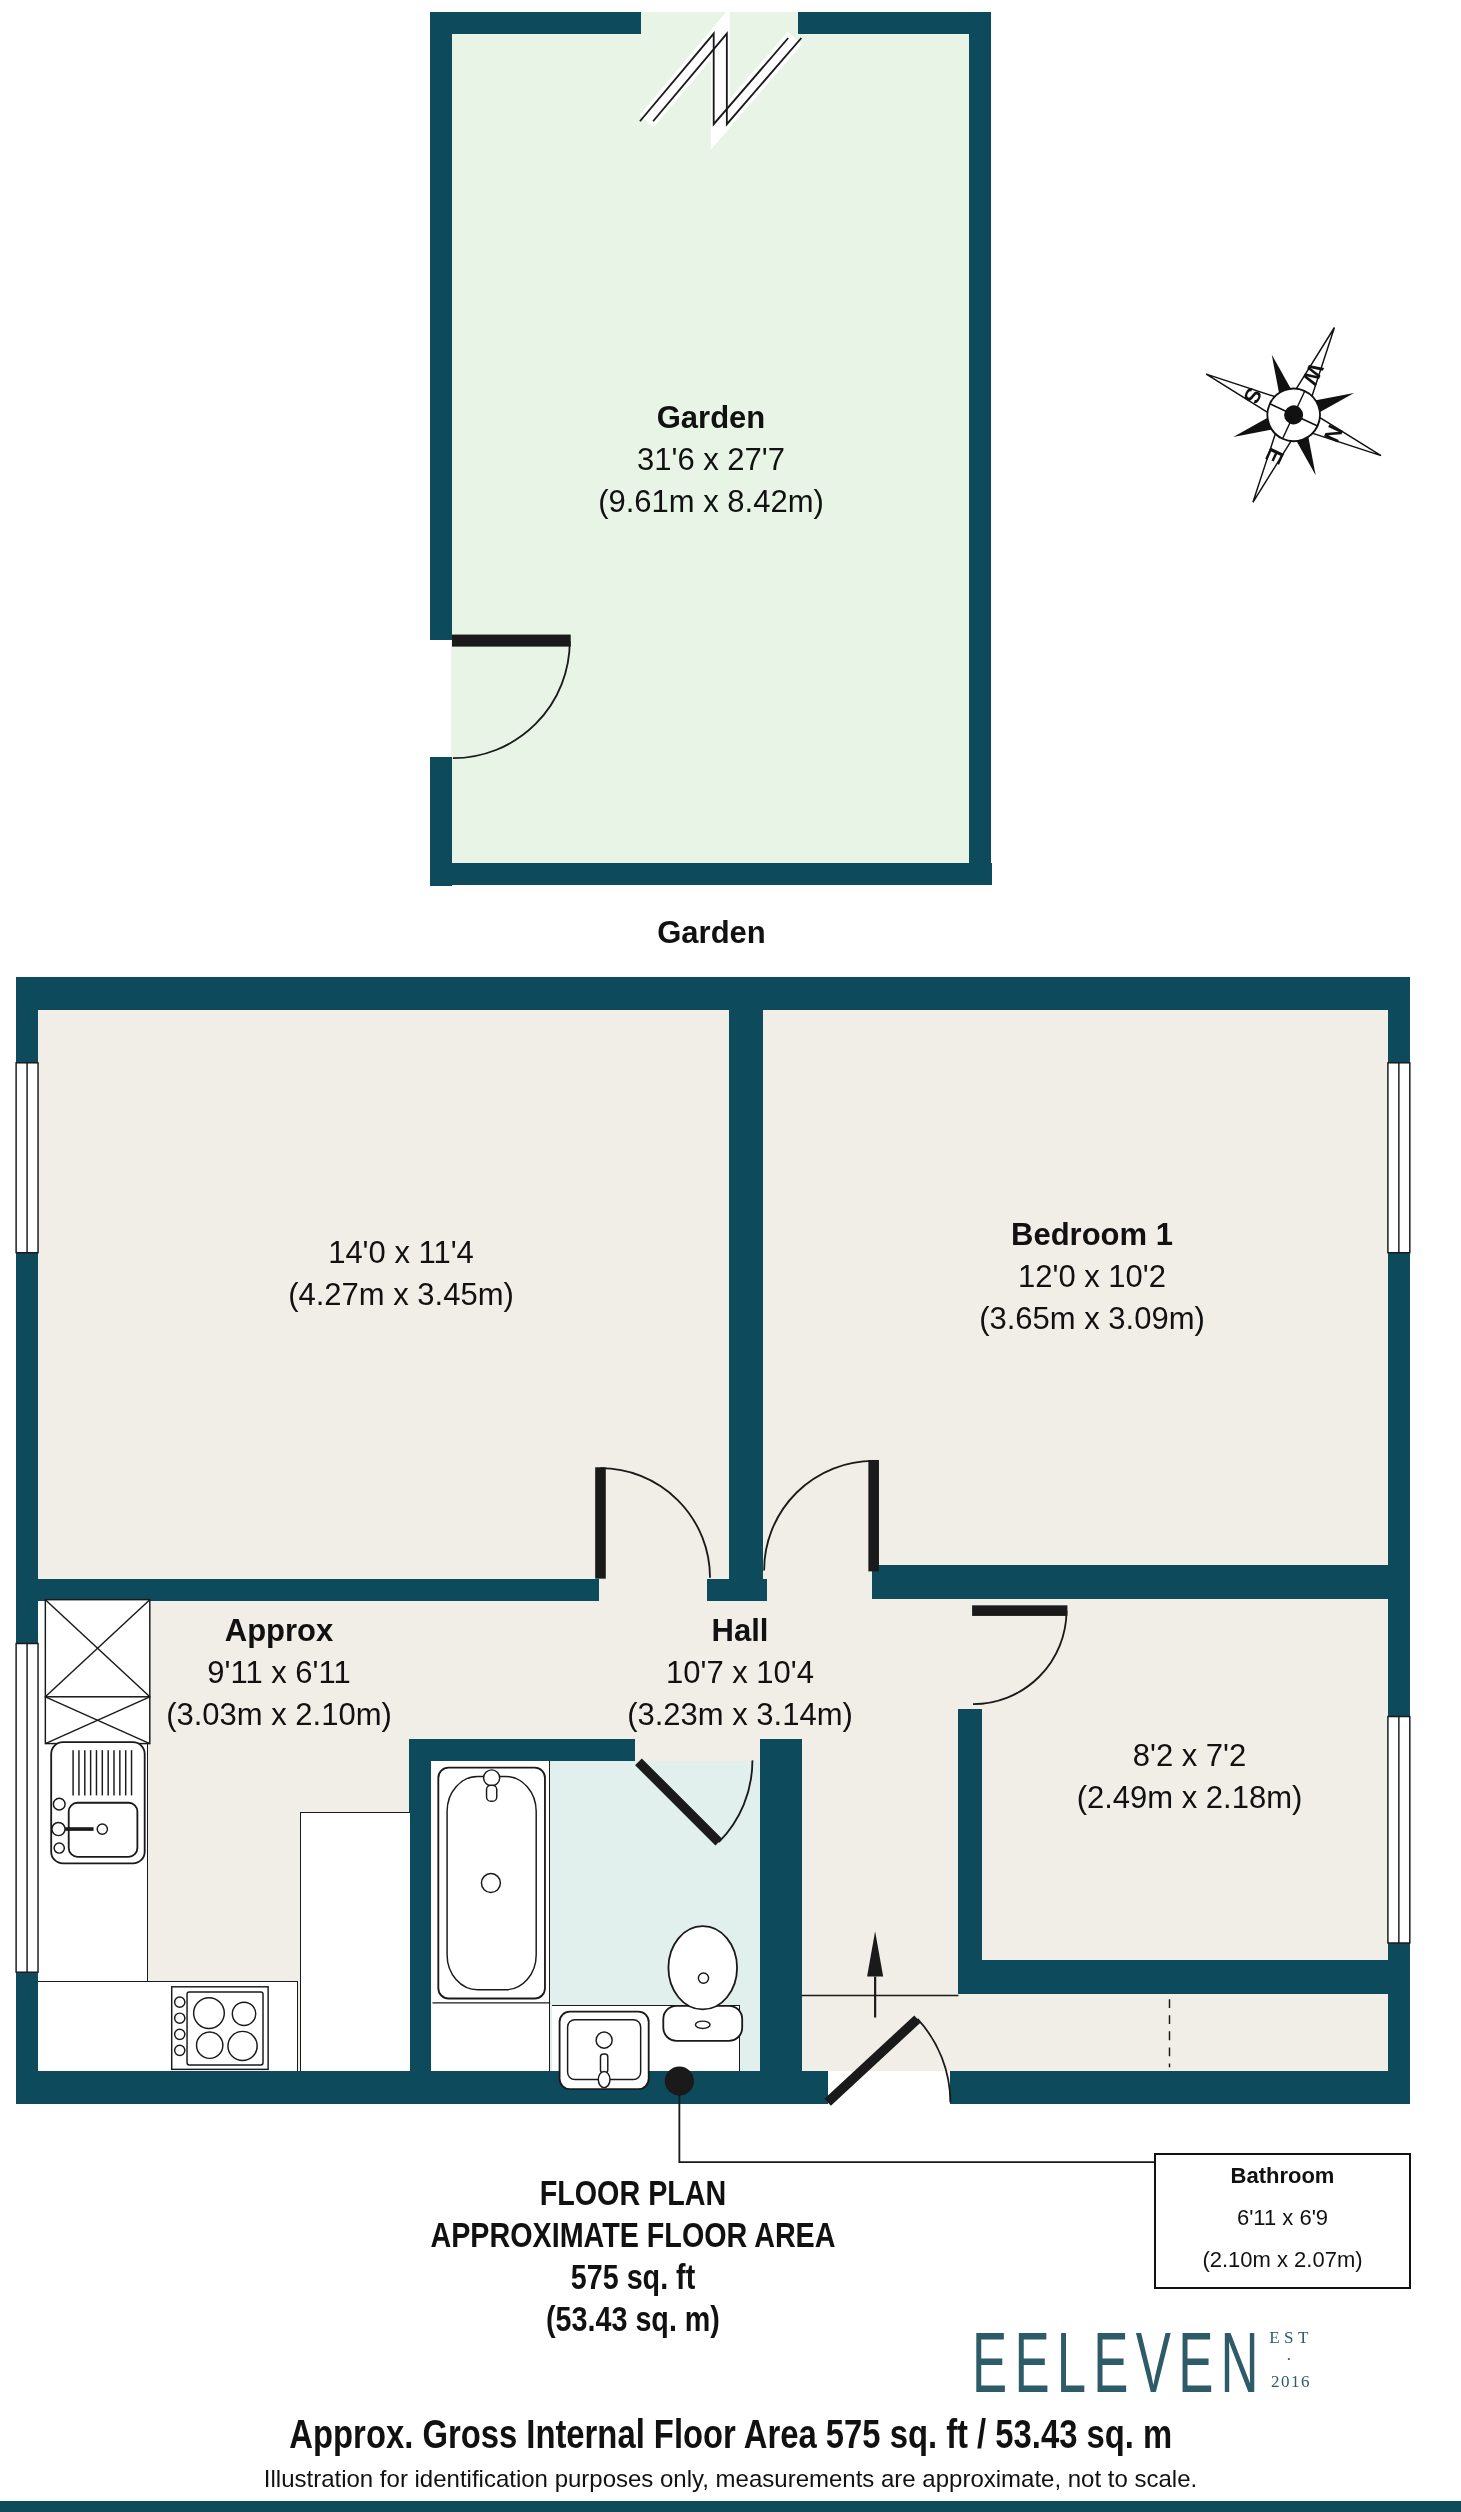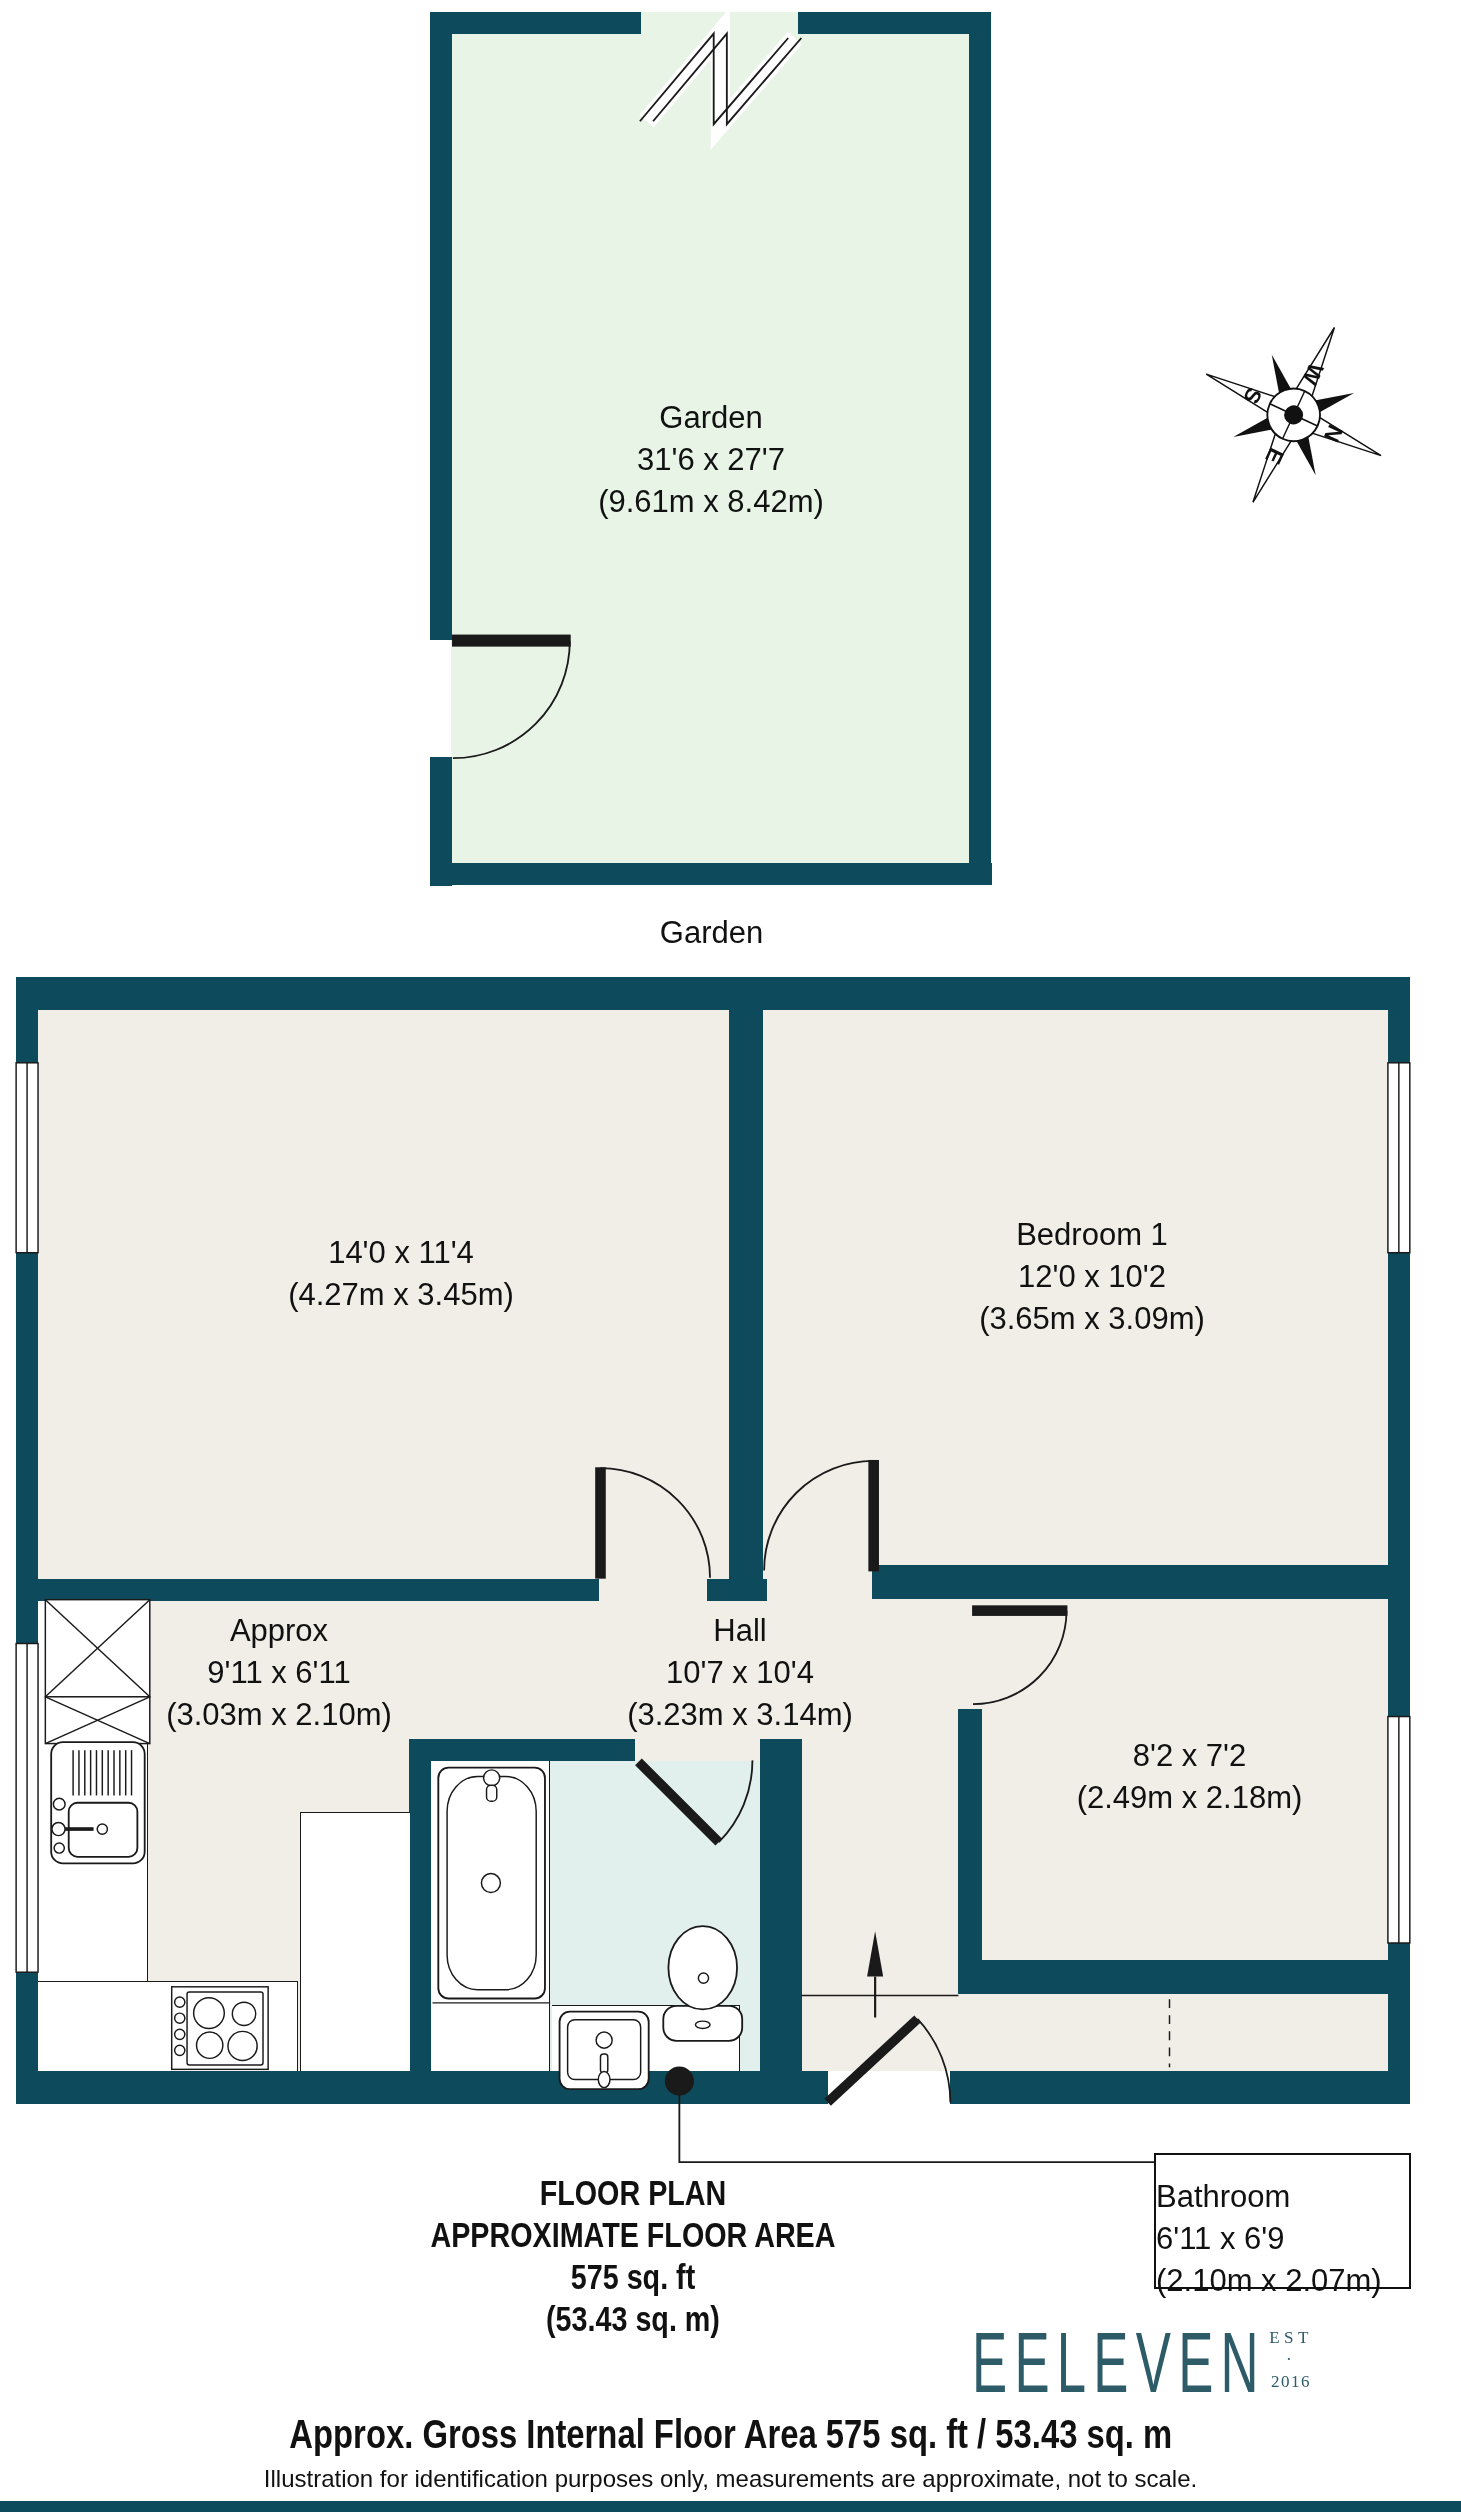--- a/index.html
+++ b/index.html
@@ -3,23 +3,23 @@
 <meta charset="utf-8">
 <style>
   html,body{margin:0;padding:0;background:#fff;}
   #canvas{position:relative;width:1461px;height:2512px;background:#fff;overflow:hidden;
           font-family:"Liberation Sans", sans-serif;color:#111;}
   .w{position:absolute;background:#0d4a5b;}           
   .fl{position:absolute;}                              
   .wa{position:absolute;background:#fff;box-sizing:border-box;} 
   #overlay{position:absolute;left:0;top:0;z-index:4;}
   .room-label{position:absolute;z-index:6;text-align:center;font-size:31px;line-height:42px;}
-  .rl-name{font-weight:normal;}
+  .rl-name{font-weight:bold;}
   .callout{position:absolute;z-index:5;background:#fff;border:2.2px solid #111;box-sizing:border-box;
-           text-align:left;font-size:31px;line-height:42px;padding-top:21px;}
+           text-align:center;font-size:22px;line-height:42px;padding-top:0;}
   .plan-note{position:absolute;z-index:6;text-align:center;font-weight:bold;font-size:35px;
              line-height:42px;transform:scaleX(0.82);transform-origin:50% 0;}
   .brand{position:absolute;z-index:6;color:#2d5b68;font-size:85px;letter-spacing:11.7px;
          transform:scaleX(0.62);transform-origin:0 0;white-space:nowrap;}
   .brand-est{position:absolute;z-index:6;color:#2d5b68;font-family:"Liberation Serif", serif;
              text-align:center;font-size:17px;line-height:22px;letter-spacing:4.4px;}
   .gross{position:absolute;z-index:6;width:1461px;text-align:center;}
   .gross span{display:inline-block;font-weight:bold;font-size:41px;transform:scaleX(0.80);transform-origin:50% 50%;white-space:nowrap;}
   .disclaimer{position:absolute;z-index:6;width:1461px;text-align:center;font-size:24px;}
   .bottombar{position:absolute;left:0;top:2501px;width:1461px;height:11px;background:#0d4a5b;}

